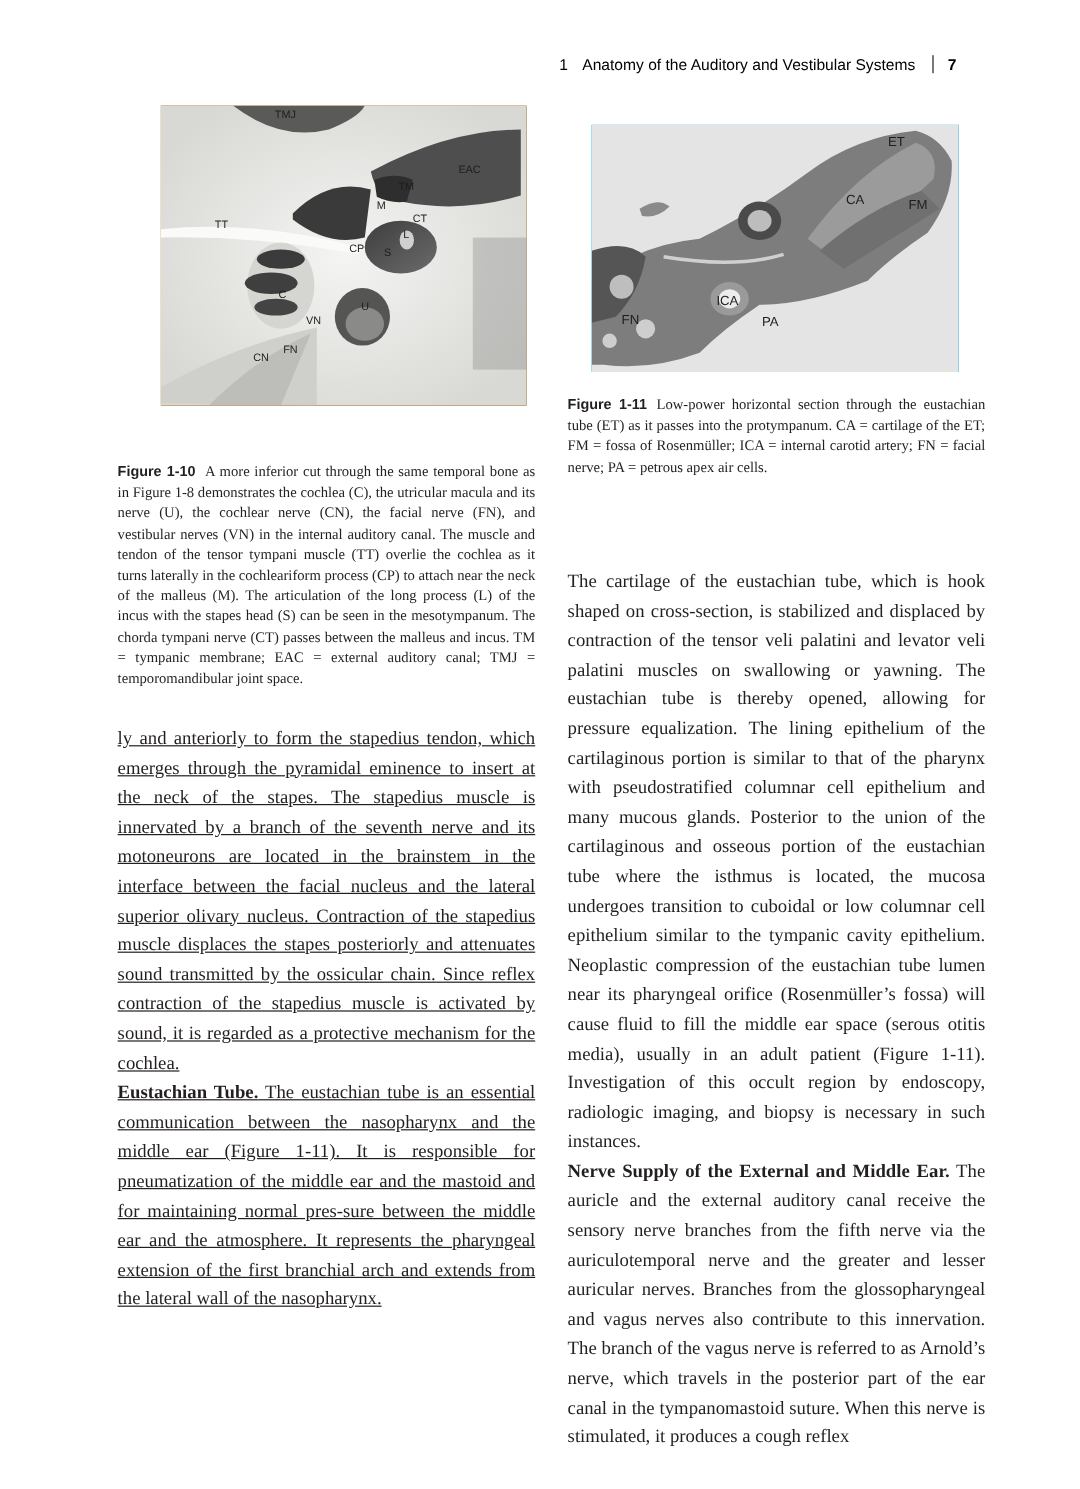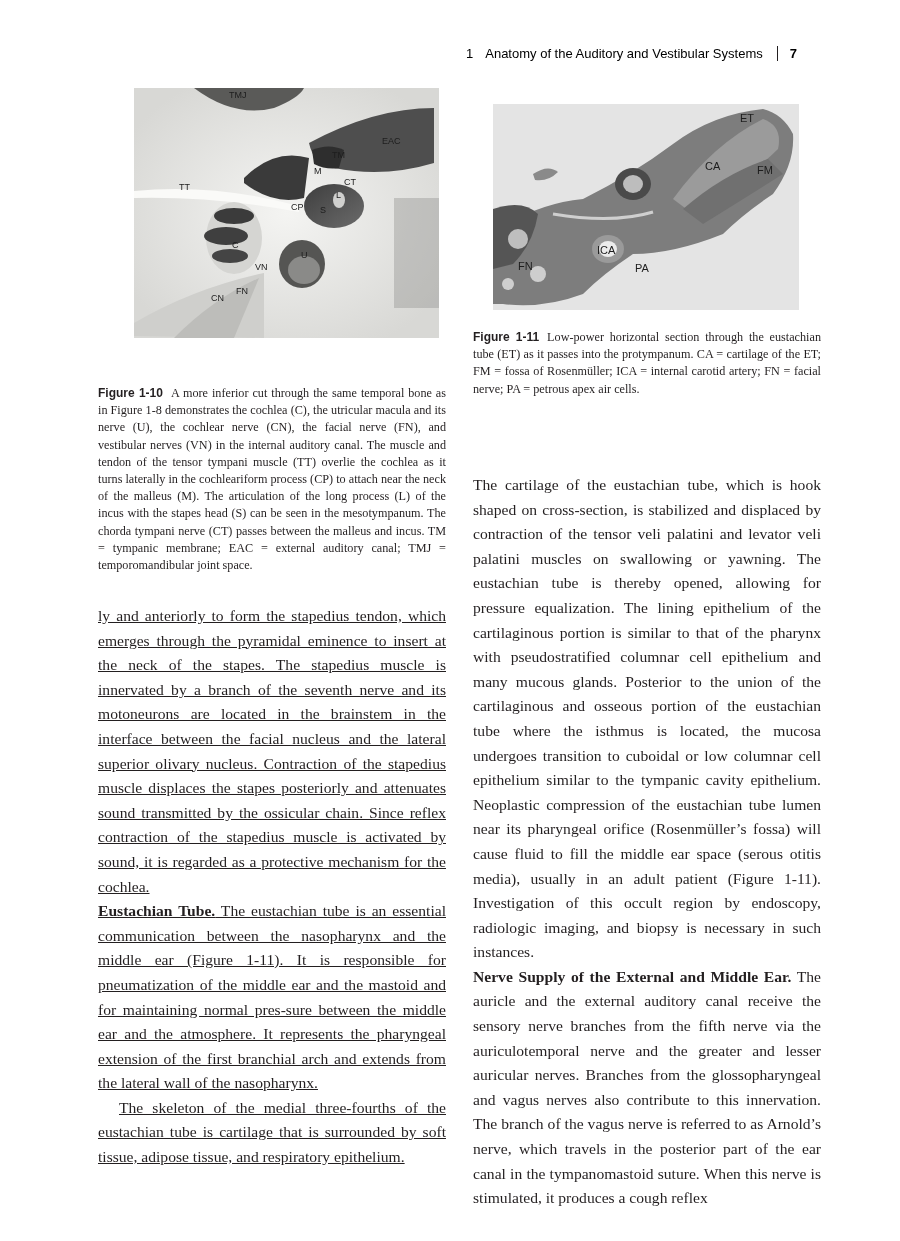--- a/index.html
+++ b/index.html
@@ -120,19 +120,18 @@
   </svg>
 </div>
 
 <div class="caption" id="cap11">
   <span class="fignum">Figure 1-11</span><span>Low-power horizontal section through the eustachian tube (ET) as it passes into the protympanum. CA = cartilage of the ET; FM = fossa of Rosenmüller; ICA = internal carotid artery; FN = facial nerve; PA = petrous apex air cells.</span>
 </div>
 
 <div class="col" id="colL">
   <p>ly and anteriorly to form the stapedius tendon, which emerges through the pyramidal eminence to insert at the neck of the stapes. The stapedius muscle is innervated by a branch of the seventh nerve and its motoneurons are located in the brainstem in the interface between the facial nucleus and the lateral superior olivary nucleus. Contraction of the stapedius muscle displaces the stapes posteriorly and attenuates sound transmitted by the ossicular chain. Since reflex contraction of the stapedius muscle is activated by sound, it is regarded as a protective mechanism for the cochlea.</p>
   <p><span class="head">Eustachian Tube.</span><span> The eustachian tube is an essential communication between the nasopharynx and the middle ear (Figure 1-11). It is responsible for pneumatization of the middle ear and the mastoid and for maintaining normal pres-sure between the middle ear and the atmosphere. It represents the pharyngeal extension of the first branchial arch and extends from the lateral wall of the nasopharynx.</span></p>
-  <p class="indent">The skeleton of the medial three-fourths of the eustachian tube is cartilage that is surrounded by soft tissue, adipose tissue, and respiratory epithelium.</p>
 </div>
 
 <div class="col" id="colR">
   <p>The cartilage of the eustachian tube, which is hook shaped on cross-section, is stabilized and displaced by contraction of the tensor veli palatini and levator veli palatini muscles on swallowing or yawning. The eustachian tube is thereby opened, allowing for pressure equalization. The lining epithelium of the cartilaginous portion is similar to that of the pharynx with pseudostratified columnar cell epithelium and many mucous glands. Posterior to the union of the cartilaginous and osseous portion of the eustachian tube where the isthmus is located, the mucosa undergoes transition to cuboidal or low columnar cell epithelium similar to the tympanic cavity epithelium. Neoplastic compression of the eustachian tube lumen near its pharyngeal orifice (Rosenmüller’s fossa) will cause fluid to fill the middle ear space (serous otitis media), usually in an adult patient (Figure 1-11). Investigation of this occult region by endoscopy, radiologic imaging, and biopsy is necessary in such instances.</p>
   <p><span class="head">Nerve Supply of the External and Middle Ear.</span><span> The auricle and the external auditory canal receive the sensory nerve branches from the fifth nerve via the auriculotemporal nerve and the greater and lesser auricular nerves. Branches from the glossopharyngeal and vagus nerves also contribute to this innervation. The branch of the vagus nerve is referred to as Arnold’s nerve, which travels in the posterior part of the ear canal in the tympanomastoid suture. When this nerve is stimulated, it produces a cough reflex</span></p>
 </div>
 
 </body></html>

